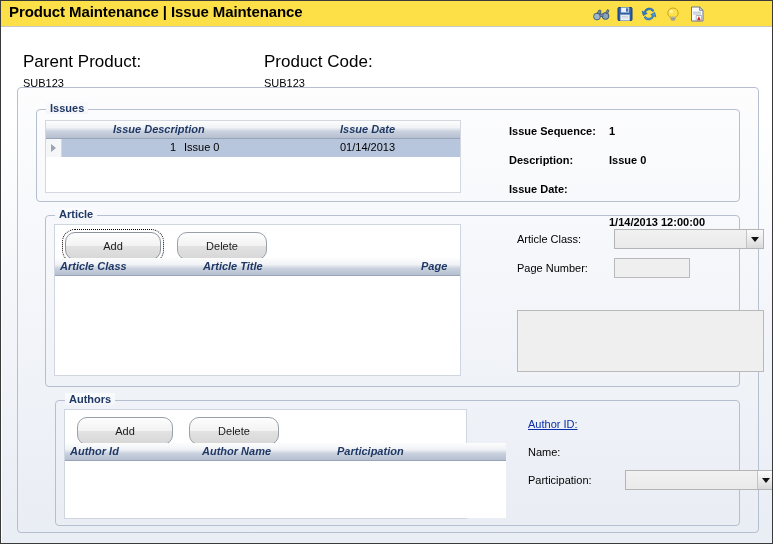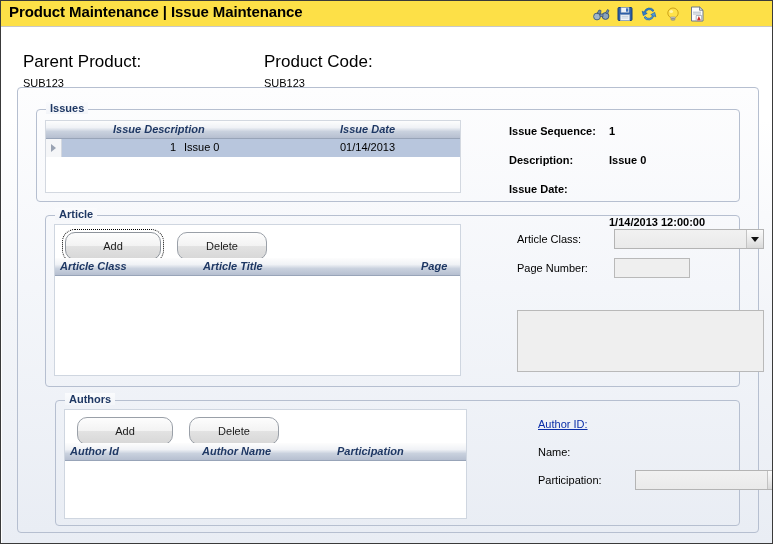--- a/index.html
+++ b/index.html
@@ -416,31 +416,31 @@
         </div>
       </div>
 
       <div class="groupbox gb-inner" id="gb-authors">
         <div class="gb-title">Authors</div>
 
         <div class="panel" style="left:8px; top:8px; width:403px; height:110px;">
           <button class="btn" style="left:12px; top:7px; width:96px;">Add</button>
           <button class="btn" style="left:124px; top:7px; width:90px;">Delete</button>
 
-          <div class="grid" style="left:0px; top:33px; width:401px; height:75px; border:none;">
+          <div class="grid" style="left:0px; top:33px; width:441px; height:75px; border:none;">
             <div class="grid-header">
               <div class="gh-cell" style="left:5px;">Author Id</div>
               <div class="gh-cell" style="left:137px;">Author Name</div>
               <div class="gh-cell" style="left:272px;">Participation</div>
             </div>
             <div class="grid-body"></div>
           </div>
         </div>
 
-        <div style="position:absolute; left:429px; top:8px; width:260px; height:110px;">
+        <div style="position:absolute; left:419px; top:8px; width:260px; height:110px;">
           <div class="link-label" style="left:53px; top:9px;">Author ID:</div>
           <div class="detail-value" style="left:150px; top:9px;"></div>
 
           <div class="detail-label" style="left:53px; top:37px;">Name:</div>
           <div class="detail-value" style="left:150px; top:37px;"></div>
 
           <div class="detail-label" style="left:53px; top:65px;">Participation:</div>
           <div class="combo" style="left:150px; top:61px; width:150px;">
             <div class="combo-text"></div>
             <div class="combo-arrow"></div>

